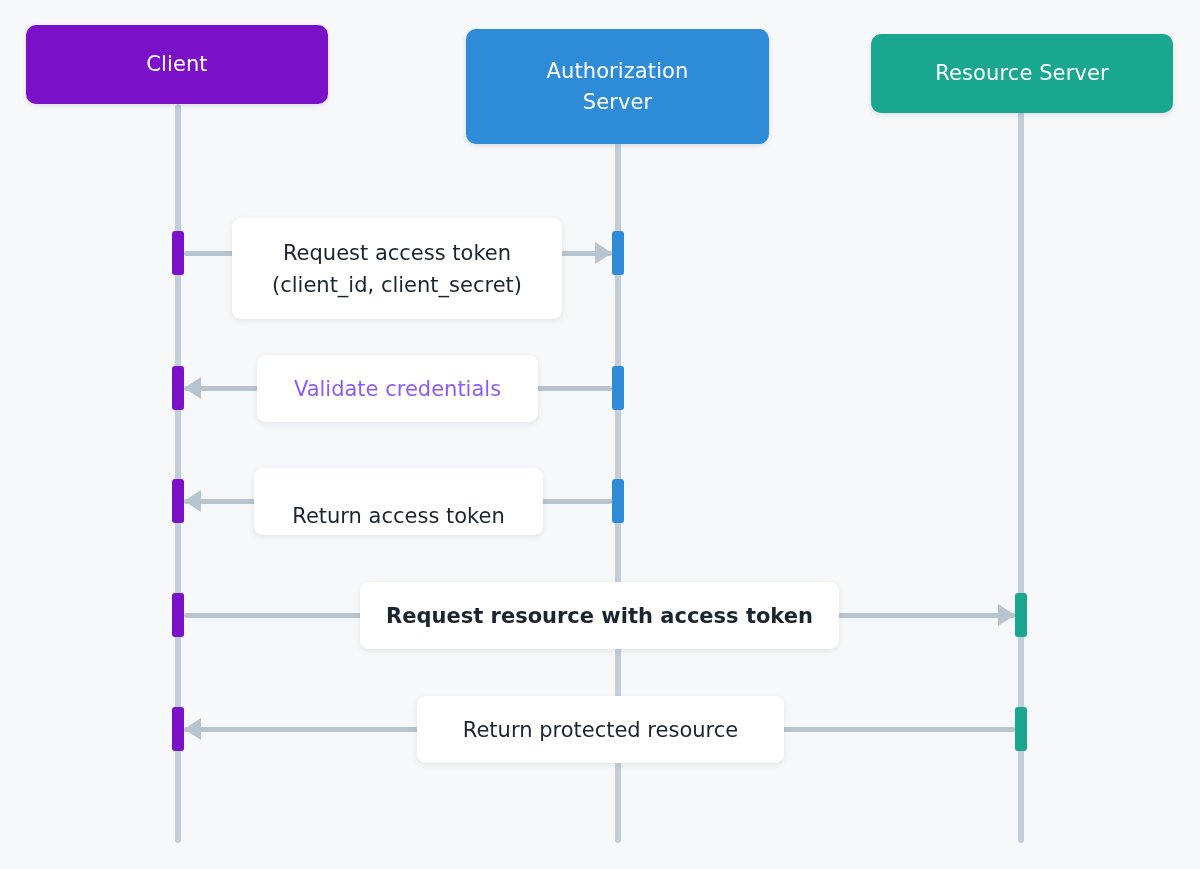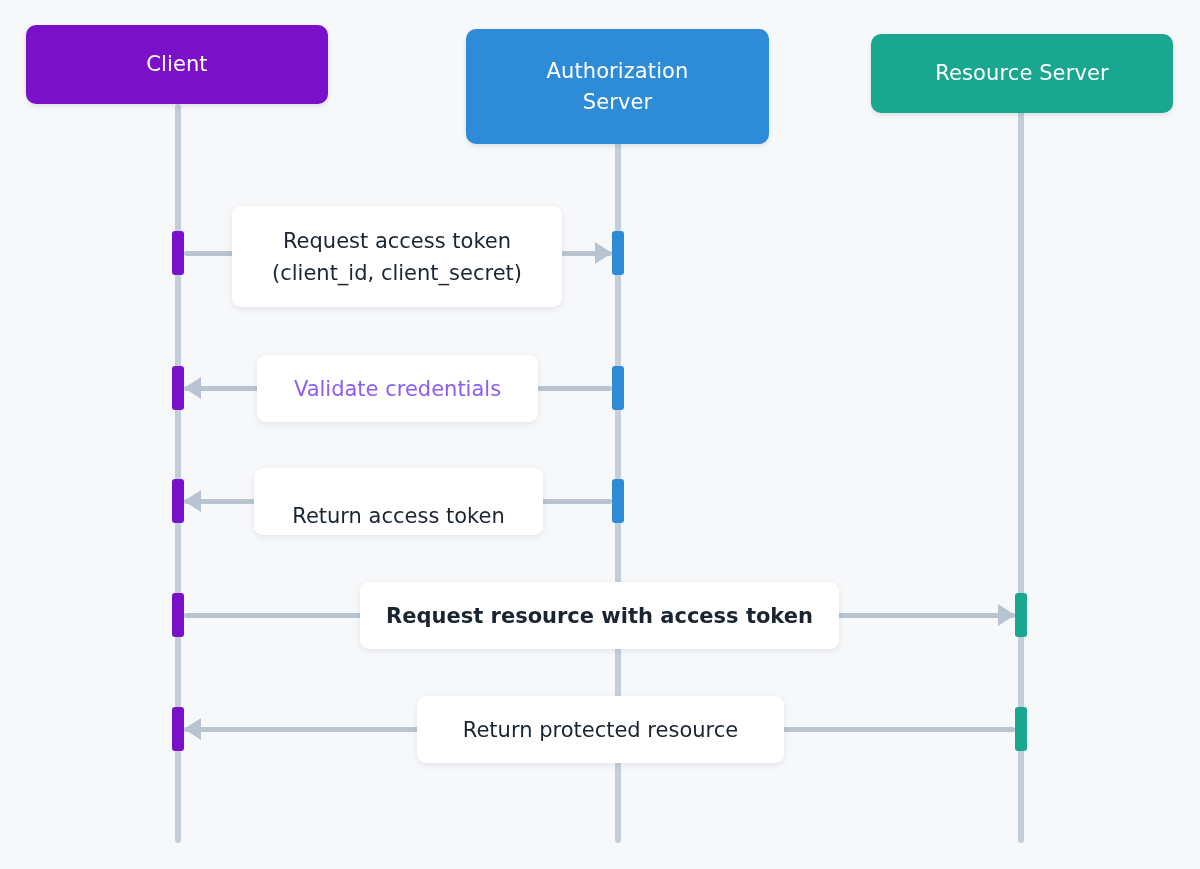--- a/index.html
+++ b/index.html
@@ -125,21 +125,21 @@
     <div class="activation" style="left: 172px; top: 231px; height: 44px; background: rgb(123, 16, 201);"></div>
     <div class="activation" style="left: 172px; top: 366px; height: 44px; background: rgb(123, 16, 201);"></div>
     <div class="activation" style="left: 172px; top: 479px; height: 44px; background: rgb(123, 16, 201);"></div>
     <div class="activation" style="left: 172px; top: 593px; height: 44px; background: rgb(123, 16, 201);"></div>
     <div class="activation" style="left: 172px; top: 707px; height: 44px; background: rgb(123, 16, 201);"></div>
     <div class="activation" style="left: 612px; top: 231px; height: 44px; background: rgb(46, 139, 216);"></div>
     <div class="activation" style="left: 612px; top: 366px; height: 44px; background: rgb(46, 139, 216);"></div>
     <div class="activation" style="left: 612px; top: 479px; height: 44px; background: rgb(46, 139, 216);"></div>
     <div class="activation" style="left: 1015px; top: 593px; height: 44px; background: rgb(25, 167, 143);"></div>
     <div class="activation" style="left: 1015px; top: 707px; height: 44px; background: rgb(25, 167, 143);"></div>
-    <div class="msg-label" style="left: 232px; top: 206px; width: 330px; height: 101px; background: rgb(255, 255, 255);">
+    <div class="msg-label" style="left: 232px; top: 218px; width: 330px; height: 101px; background: rgb(255, 255, 255);">
       <div class="msg-label-text" style="color: rgb(27, 37, 48);">Request access token
 (client_id, client_secret)</div>
     </div>
     <div class="msg-label" style="left: 257px; top: 355px; width: 281px; height: 67px; background: rgb(255, 255, 255);">
       <div class="msg-label-text" style="color: #8b5cf6;">Validate credentials</div>
     </div>
     <div class="msg-label" style="left: 254px; top: 468px; width: 289px; height: 67px; background: rgb(255, 255, 255);">
       <div class="msg-label-text" style="color: rgb(27, 37, 48); margin-top: 28px;">Return access token</div>
     </div>
     <div class="msg-label" style="left: 360px; top: 582px; width: 479px; height: 67px; background: rgb(255, 255, 255); font-weight: bold;">

